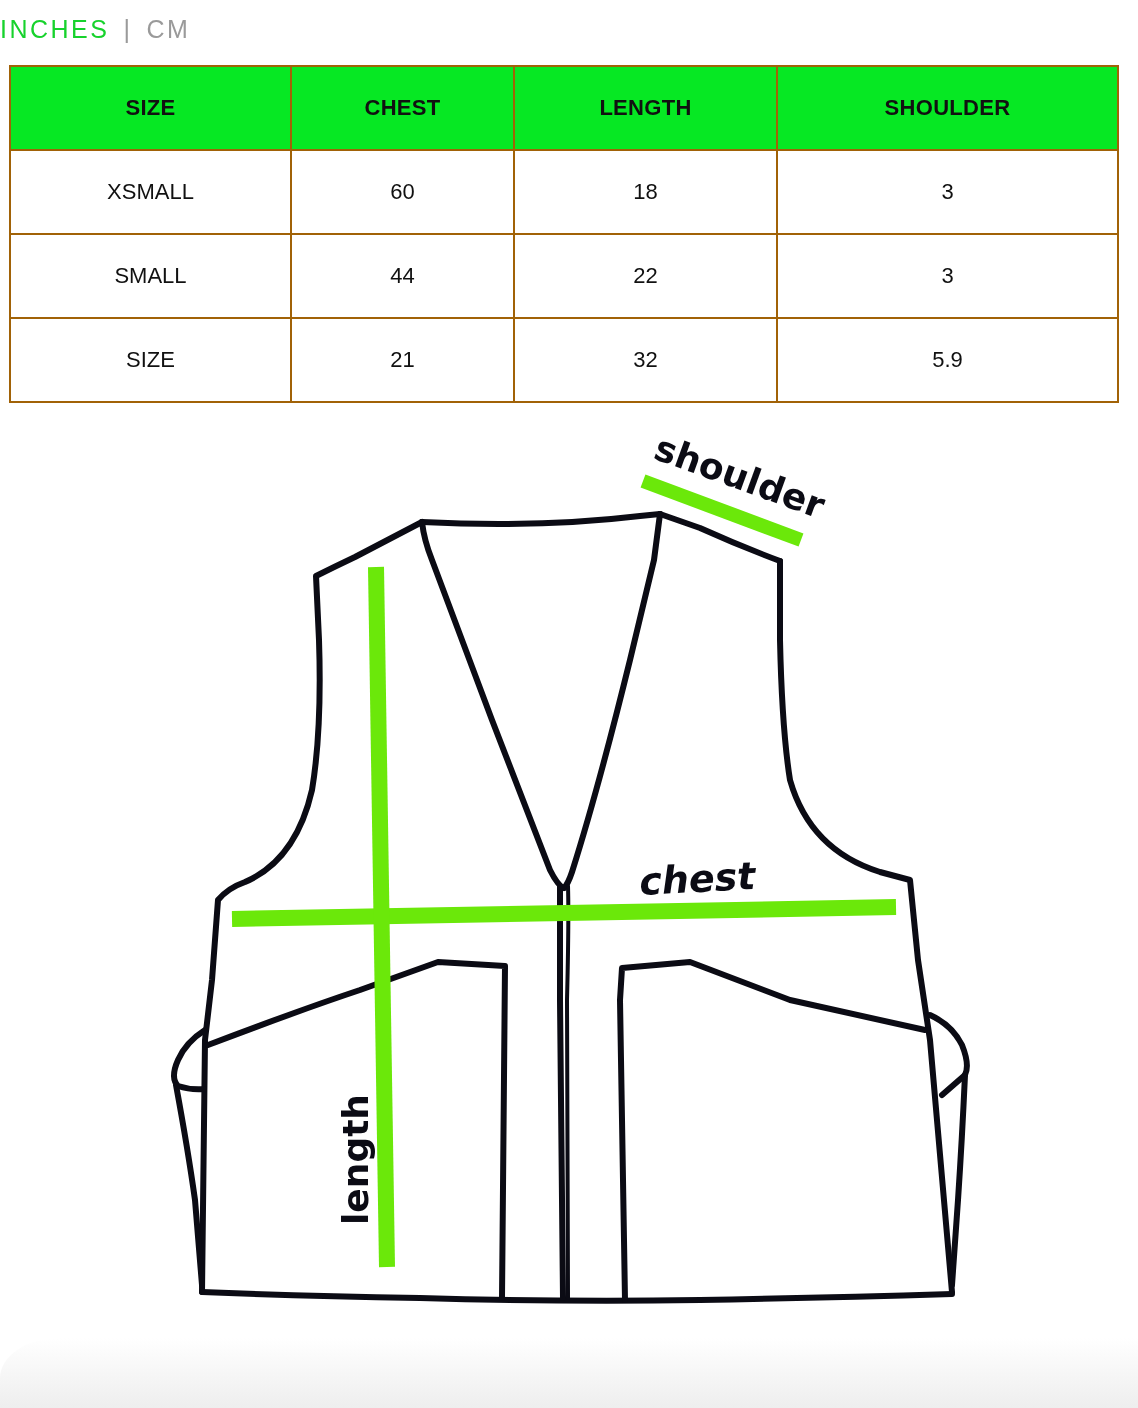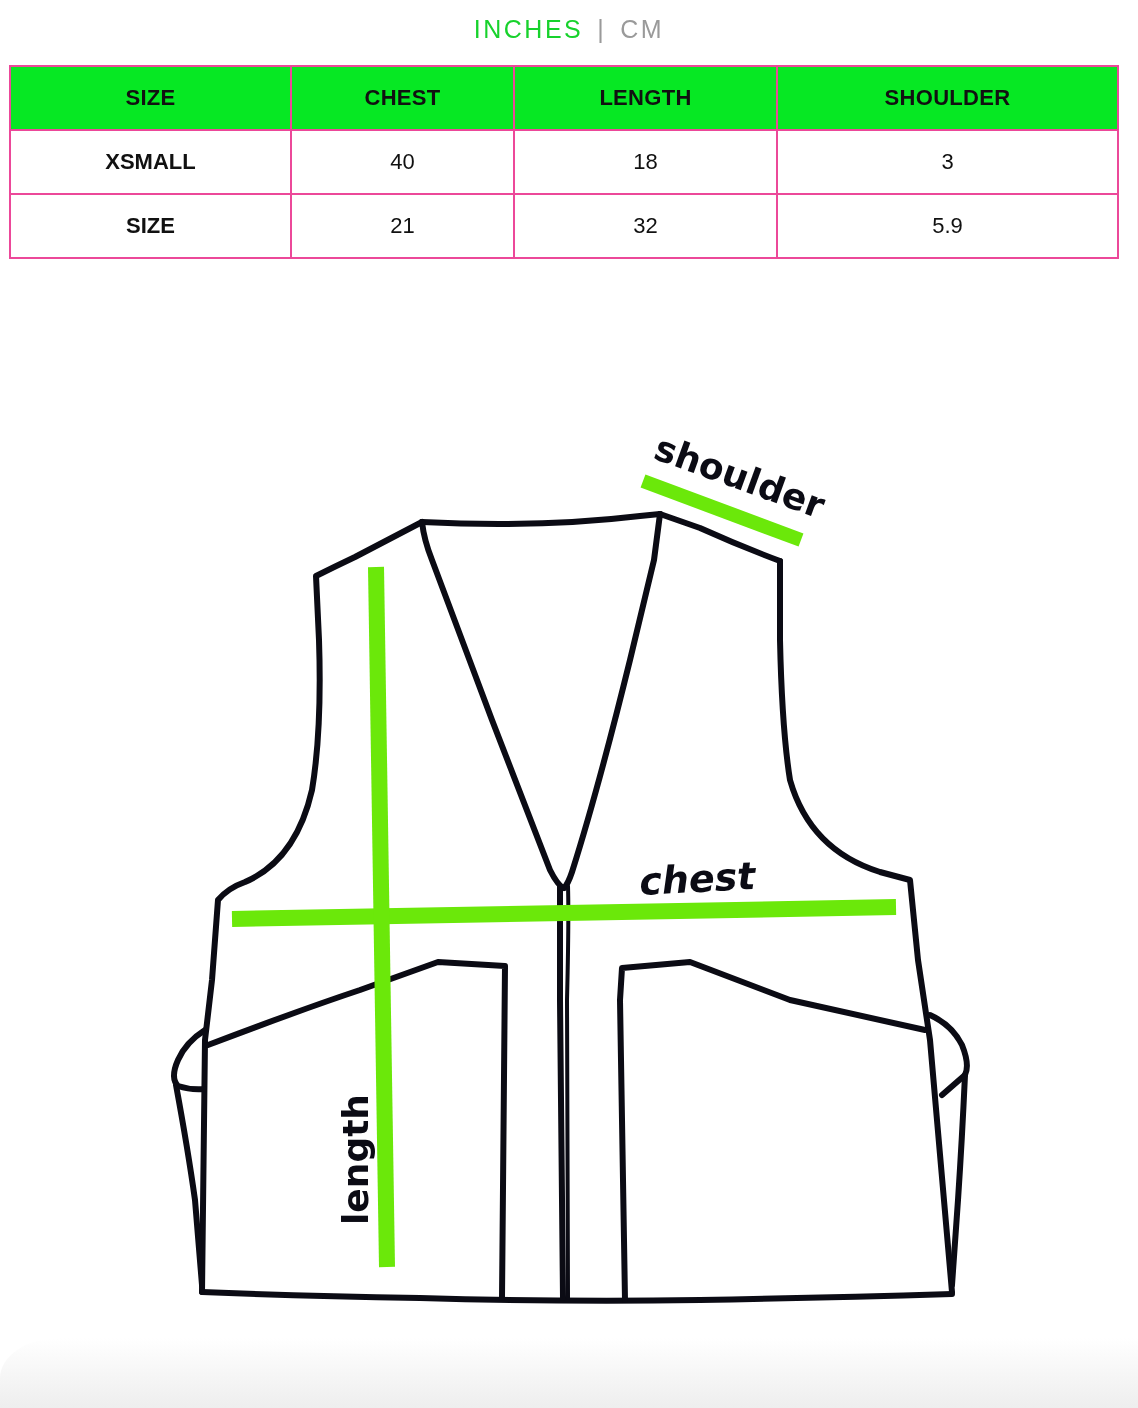--- a/index.html
+++ b/index.html
@@ -12,21 +12,20 @@
       height: 1408px;
       position: relative;
       overflow: hidden;
       font-family: "Liberation Sans", "DejaVu Sans", sans-serif;
     }
     .unit-toggle {
       position: absolute;
       top: 12px;
       left: 0;
       width: 1138px;
-      text-align: center;
       font-size: 25px;
       letter-spacing: 2.5px;
       line-height: 34px;
     }
     .unit-toggle .unit-active {
       color: #17d22c;
       cursor: pointer;
     }
     .unit-toggle .unit-sep {
       color: #9a9a9a;
@@ -39,38 +38,38 @@
     }
     .size-table {
       position: absolute;
       left: 9px;
       top: 65px;
       width: 1110px;
       border-collapse: collapse;
       table-layout: fixed;
     }
     .size-table th, .size-table td {
-      border: 2px solid #ec4899;
+      border: 2px solid #a16207;
       text-align: center;
-      padding: 6px;
+      padding: 16px;
       color: #111111;
     }
     .size-table th {
       background: #06e823;
       height: 50px;
       font-size: 22px;
       font-weight: bold;
       letter-spacing: 0.3px;
     }
     .size-table td {
       height: 50px;
       font-size: 22px;
     }
     .size-table td.size-name {
-      font-weight: bold;
+      font-weight: normal;
       margin-left: 48px;
     }
     .diagram {
       position: absolute;
       left: 0;
       top: 340px;
       width: 1138px;
       height: 1000px;
     }
     .diagram-label {
@@ -106,22 +105,28 @@
     <tr>
       <th>SIZE</th>
       <th>CHEST</th>
       <th>LENGTH</th>
       <th>SHOULDER</th>
     </tr>
   </thead>
   <tbody>
     <tr>
       <td class="size-name">XSMALL</td>
-      <td>40</td>
+      <td>60</td>
       <td>18</td>
+      <td>3</td>
+    </tr>
+    <tr>
+      <td class="size-name">SMALL</td>
+      <td>44</td>
+      <td>22</td>
       <td>3</td>
     </tr>
     <tr>
       <td class="size-name">SIZE</td>
       <td>21</td>
       <td>32</td>
       <td>5.9</td>
     </tr>
   </tbody>
 </table>

